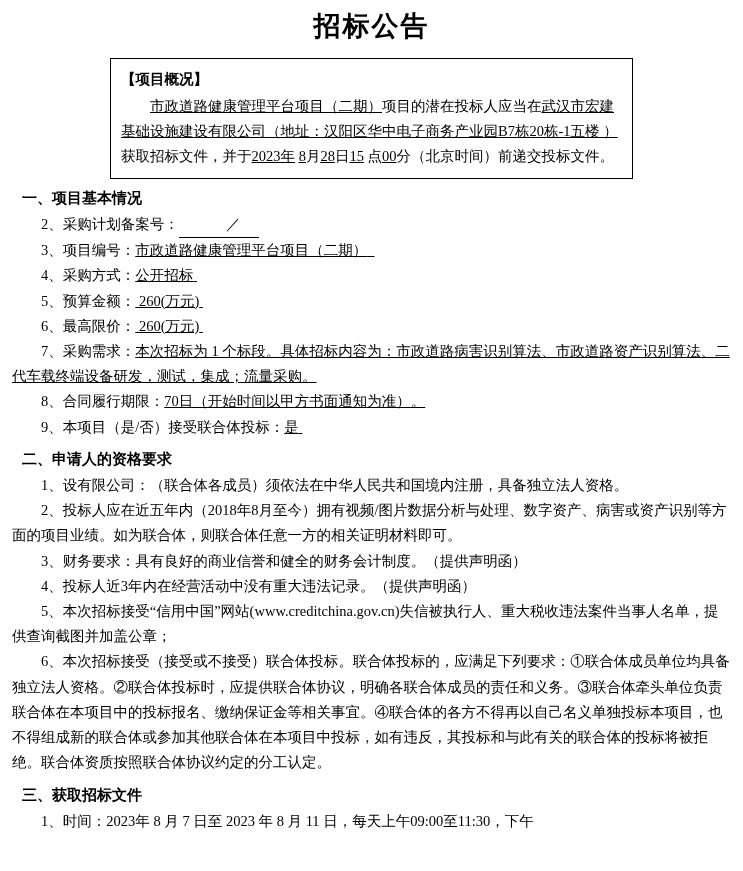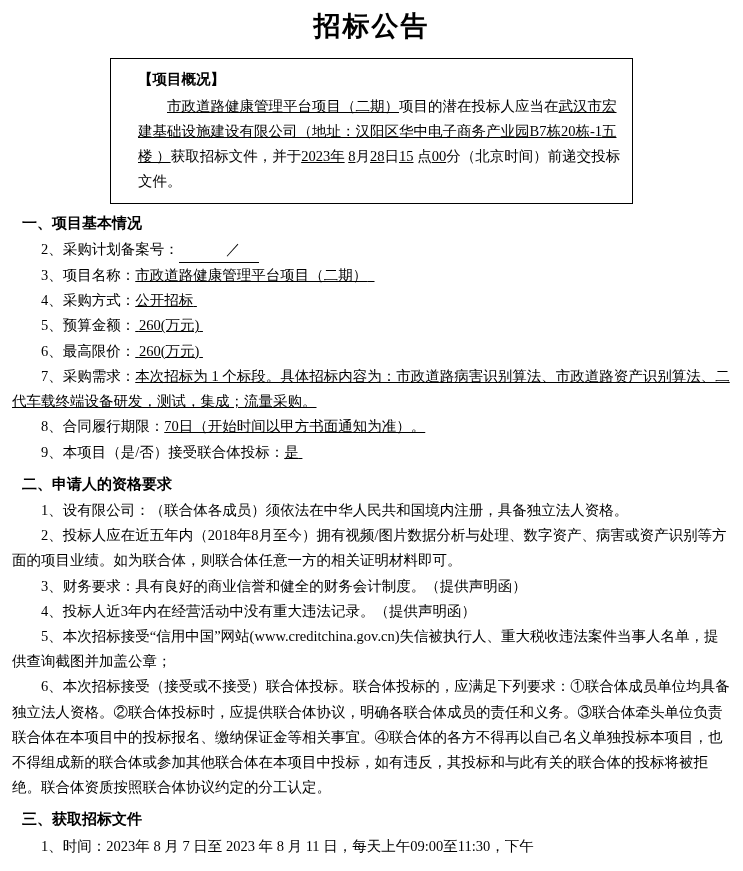--- a/index.html
+++ b/index.html
@@ -25,21 +25,21 @@
     text-align: center;
     font-size: 27px;
     font-weight: bold;
     letter-spacing: 2px;
     margin: 8px 0 14px 0;
     font-family: "Liberation Serif", "DejaVu Serif", serif;
   }
   .overview-box {
     margin: 0 110px 0 110px;
     border: 1px solid #000;
-    padding: 8px 10px 9px 27px;
+    padding: 8px 10px 9px 10px;
     box-sizing: border-box;
     width: 523px;
     font-size: 14.5px;
     line-height: 1.72;
   }
   .overview-box .ob-head {
     font-weight: bold;
   }
   .ob-para {
     text-indent: 2em;
@@ -87,21 +87,21 @@
   <div class="content">
 
     <div class="sec-title">一、项目基本情况</div>
 
 
     <p class="item">
       <span>2、</span><span>采购计划备案号：</span><span class="blank-line">／</span>
     </p>
 
     <p class="item">
-      <span>3、</span><span>项目名称：</span><span class="u">市政道路健康管理平台项目（二期）</span><span class="u">&nbsp;&nbsp;</span>
+      <span>3、</span><span>项目编号：</span><span class="u">市政道路健康管理平台项目（二期）</span><span class="u">&nbsp;&nbsp;</span>
     </p>
 
     <p class="item">
       <span>4、</span><span>采购方式：</span><span class="u">公开招标</span><span class="u">&nbsp;</span>
     </p>
 
     <p class="item">
       <span>5、</span><span>预算金额：</span><span class="u">&nbsp;</span><span class="u">260(万元)</span><span class="u">&nbsp;</span>
     </p>
 

